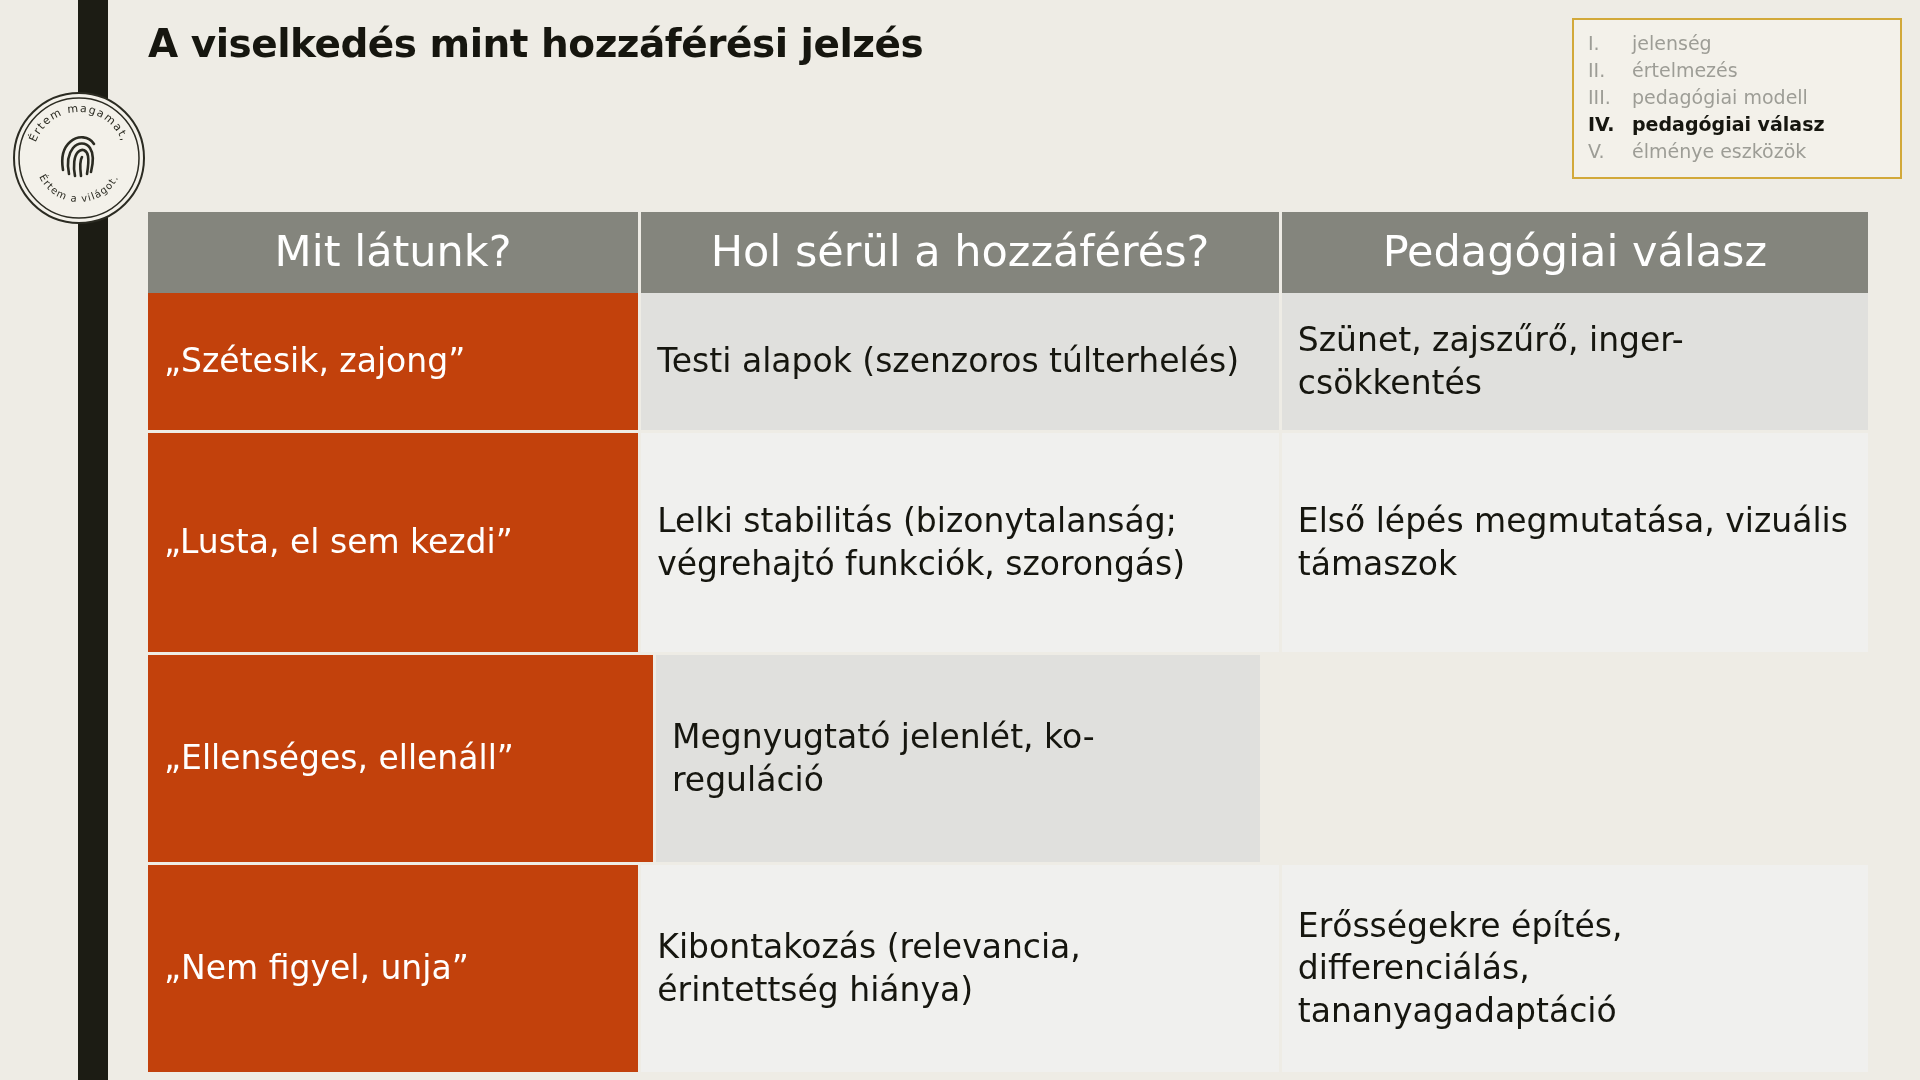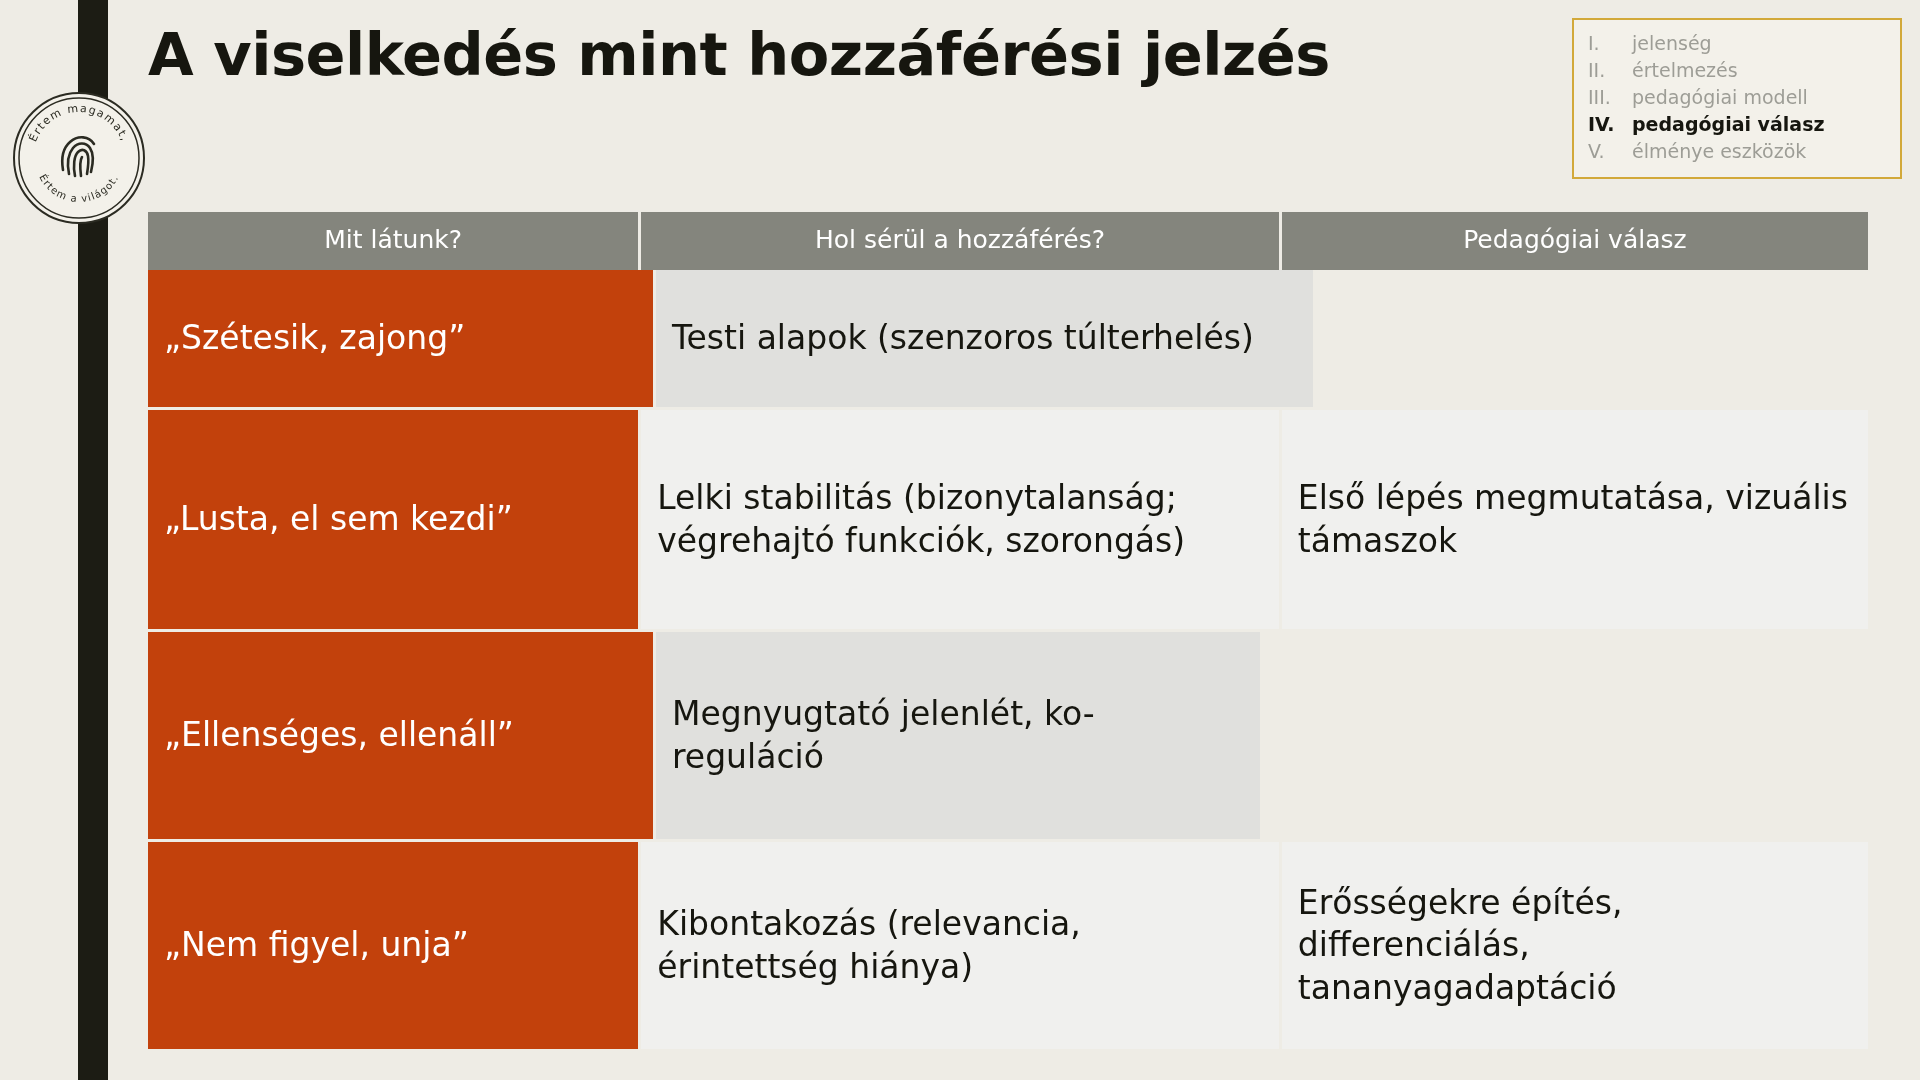--- a/index.html
+++ b/index.html
@@ -39,21 +39,21 @@
     z-index: 5;
   }
   .logo svg { display: block; }
 
   
   .slide-title {
     position: absolute;
     left: 148px;
     top: 22px;
     width: 1380px;
-    font-size: 59px;
+    font-size: 39px;
     font-weight: bold;
     color: #16160f;
     letter-spacing: -0.5px;
     line-height: 1.12;
   }
 
   
   .agenda {
     position: absolute;
     right: 18px;
@@ -86,21 +86,21 @@
     left: 148px;
     top: 212px;
     width: 1720px;
     border-collapse: separate;
     border-spacing: 0;
   }
   .t-row { display: flex; }
   .t-head .cell {
     background: #84857d;
     color: #ffffff;
-    font-size: 25px;
+    font-size: 43px;
     text-align: center;
     padding: 12px 8px 14px 8px;
     justify-content: center;
   }
   .cell {
     box-sizing: border-box;
     display: flex;
     align-items: center;
     font-size: 33px;
     line-height: 1.28;
@@ -185,20 +185,21 @@
 
   <div class="t-row t-head">
     <div class="cell c1">Mit látunk?</div>
     <div class="cell c2">Hol sérül a hozzáférés?</div>
     <div class="cell c3">Pedagógiai válasz</div>
   </div>
 
   <div class="t-row t-body row-a r1">
     <div class="cell c1">„Szétesik, zajong”</div>
     <div class="cell c2">Testi alapok (szenzoros túlterhelés)</div>
+    <div class="cell c3">Szünet, zajszűrő, inger-csökkentés</div>
   </div>
 
   <div class="t-row t-body row-b r2">
     <div class="cell c1">„Lusta, el sem kezdi”</div>
     <div class="cell c2">Lelki stabilitás (bizonytalanság; végrehajtó funkciók, szorongás)</div>
     <div class="cell c3">Első lépés megmutatása, vizuális támaszok</div>
   </div>
 
   <div class="t-row t-body row-a r3">
     <div class="cell c1">„Ellenséges, ellenáll”</div>

